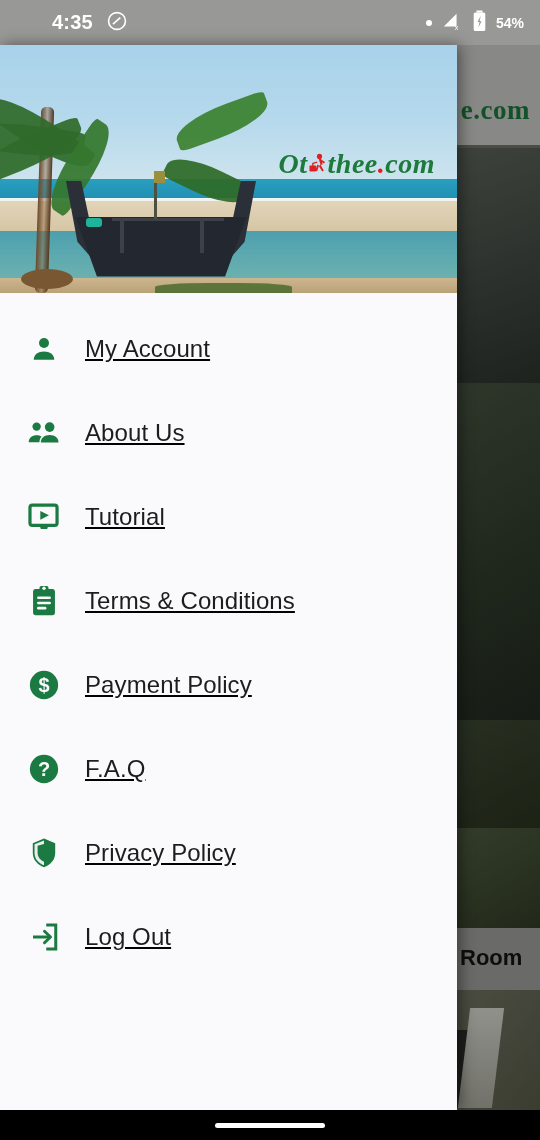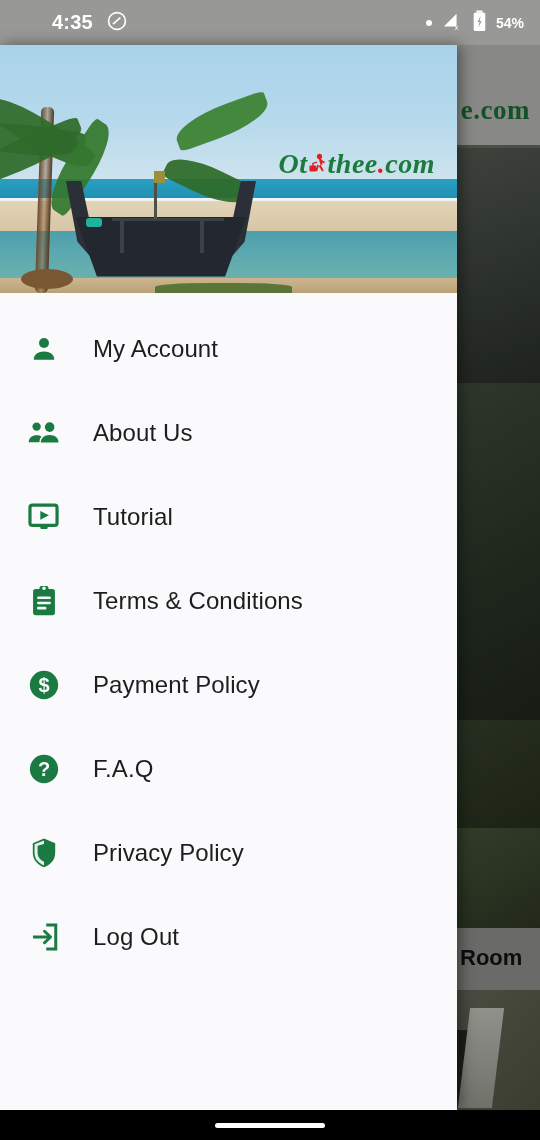--- a/index.html
+++ b/index.html
@@ -106,20 +106,21 @@
     position:absolute; top:45px; left:0; right:0; bottom:30px;
     background:rgba(0,0,0,0.32); z-index:45;
   }
 
   
   .drawer {
     position:absolute; top:45px; left:0; width:457px; bottom:30px;
     background:#faf9fb; z-index:50;
     overflow:hidden;
     box-shadow:3px 0 14px rgba(0,0,0,.45);
+    text-decoration:underline;
   }
   .drawer-header {
     position:relative; width:100%; height:248px; overflow:hidden;
   }
   
   .sky { position:absolute; inset:0 0 44% 0;
      background:linear-gradient(180deg,#a8d2ea 0%,#b6d9ec 55%,#cfe4ee 100%); }
   .sea-far { position:absolute; top:54%; left:0; right:0; height:8%;
      background:linear-gradient(180deg,#2a9fc0 0%,#1f90b3 100%); }
   .surf { position:absolute; top:61.5%; left:0; right:0; height:2%; background:#eef4f4; }
@@ -178,21 +179,20 @@
     display:inline-block; width:20px; height:24px;
     vertical-align:-4px; position:relative;
   }
 
   
   .menu { padding-top:14px; }
   .menu-item {
     display:flex; align-items:center;
     height:84px; padding-left:25px;
     cursor:pointer;
-    gap:8px;
   }
   .menu-icon {
     width:38px; height:38px;
     display:flex; align-items:center; justify-content:center;
     flex:0 0 38px;
   }
   .menu-icon svg { display:block; }
   .menu-label {
     margin-left:22px;
     font-size:24px; color:#1d1d1d;

